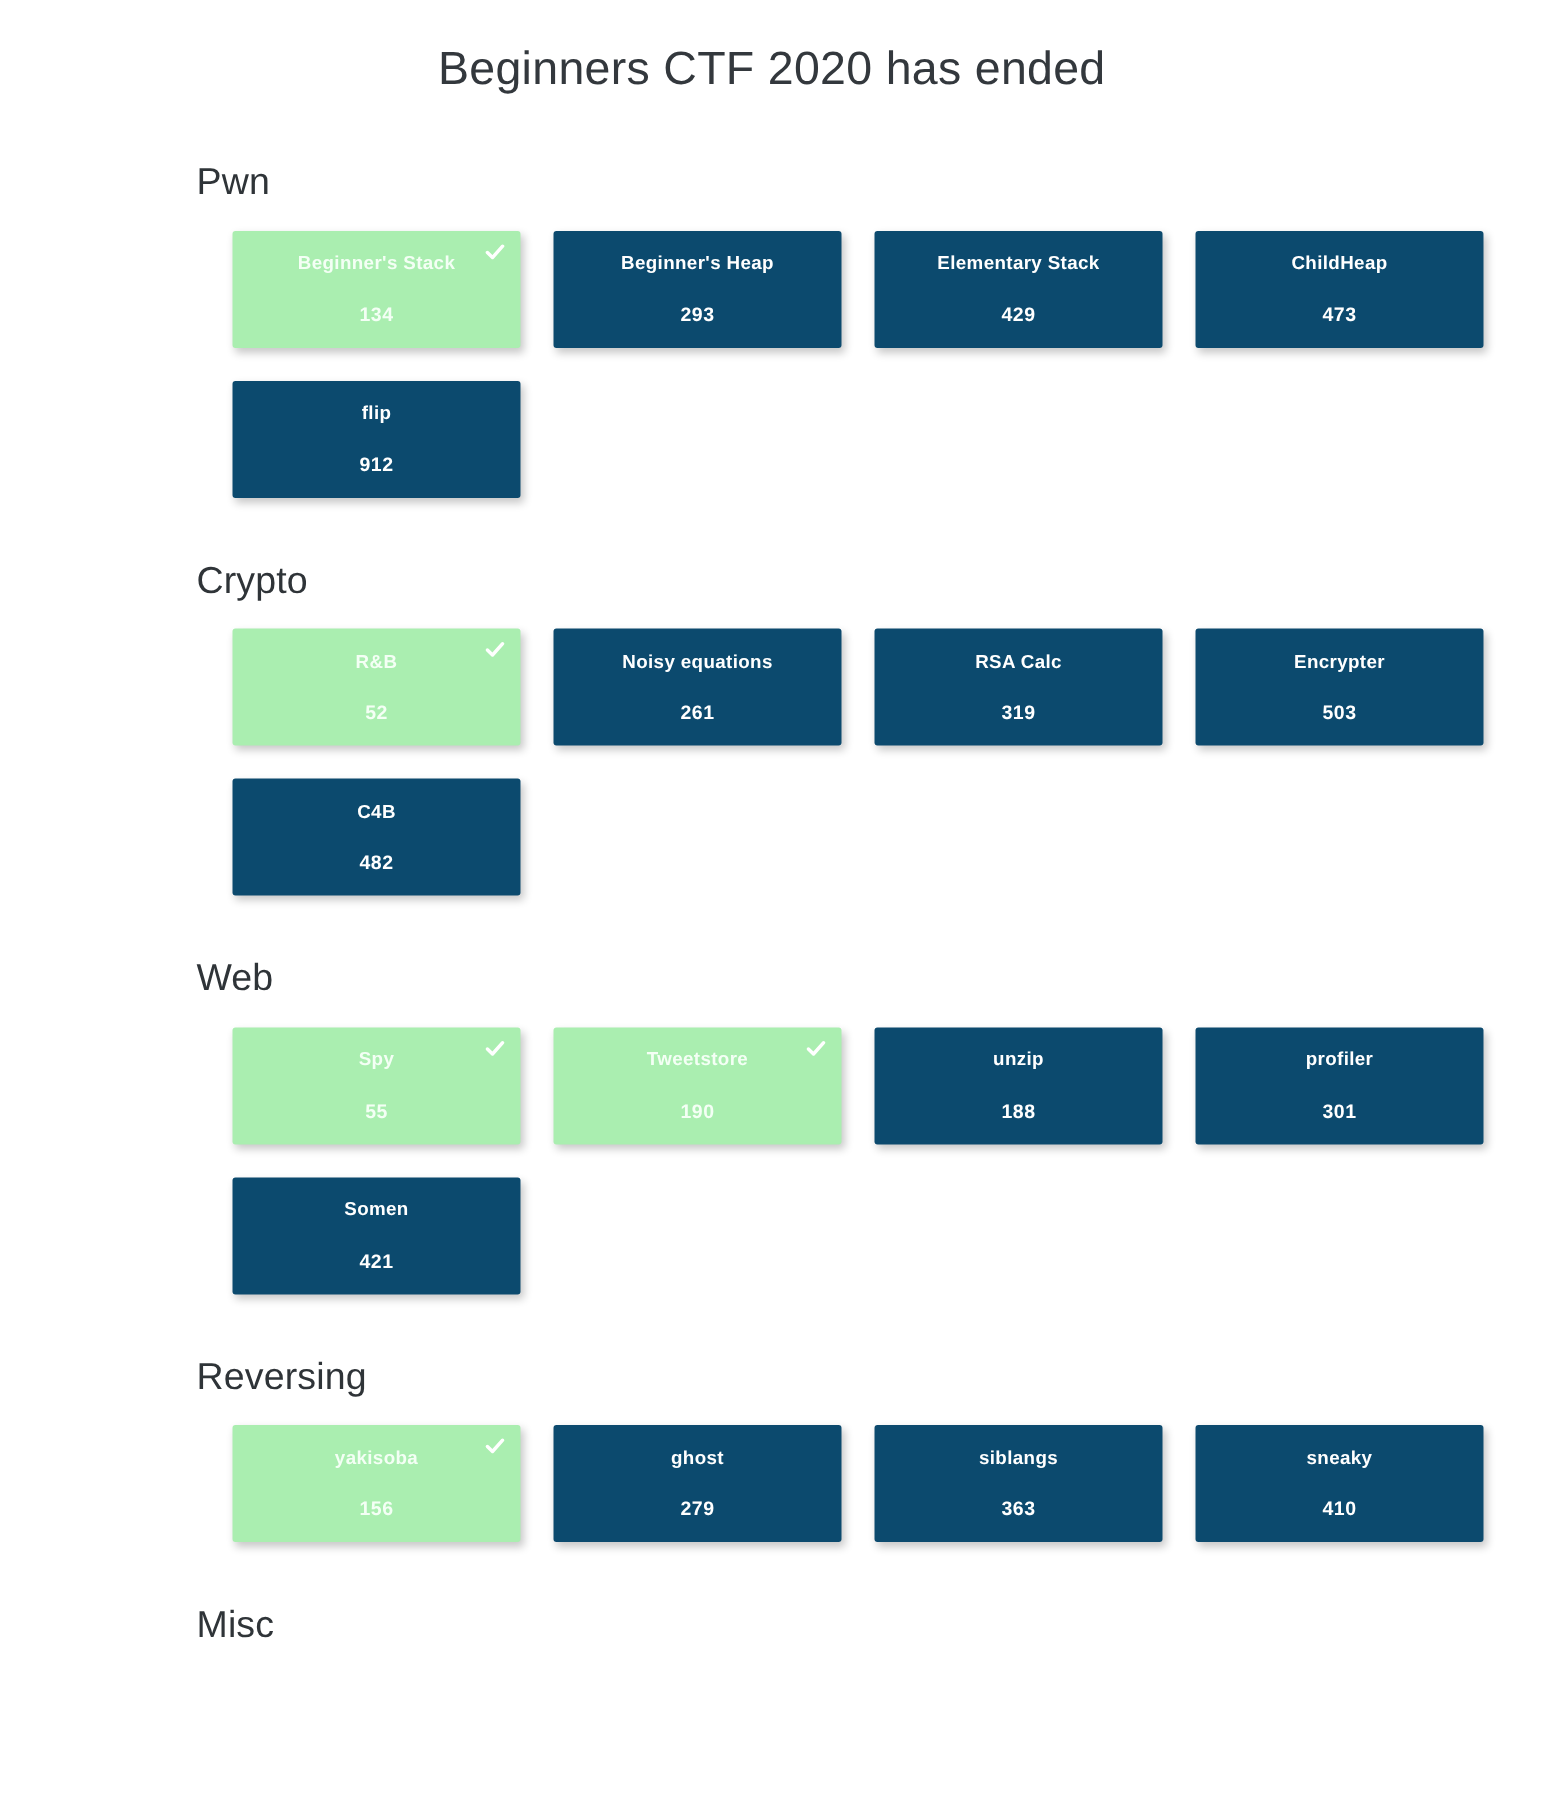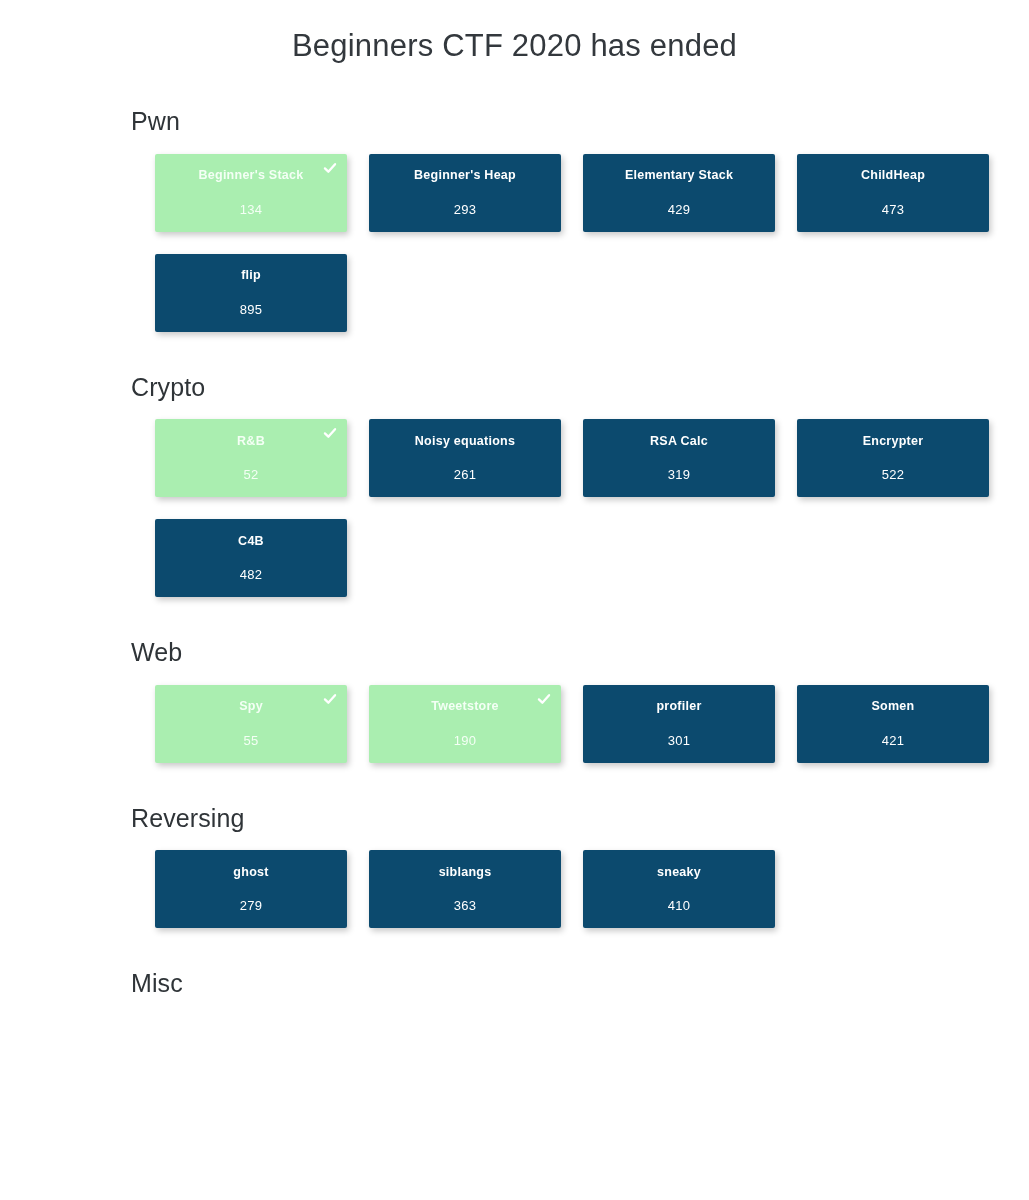--- a/index.html
+++ b/index.html
@@ -79,21 +79,21 @@
     letter-spacing: 0.25px;
     line-height: 1;
     text-align: center;
     padding: 0 10px;
   }
   .card.solved .card-name {
     color: #f4fff5;
   }
   .card-points {
     font-size: 13px;
-    font-weight: normal;
+    font-weight: bold;
     color: #ffffff;
     letter-spacing: 0.3px;
     line-height: 1;
     margin-top: 21px;
   }
   .card.solved .card-points {
     color: #f4fff5;
   }
   .solved-check {
     position: absolute;
@@ -133,21 +133,21 @@
           <div class="card unsolved">
             <div class="card-name">Elementary Stack</div>
             <div class="card-points">429</div>
           </div>
           <div class="card unsolved">
             <div class="card-name">ChildHeap</div>
             <div class="card-points">473</div>
           </div>
           <div class="card unsolved">
             <div class="card-name">flip</div>
-            <div class="card-points">895</div>
+            <div class="card-points">912</div>
           </div>
         </div>
       </div>
       <div class="category">
         <h2 class="category-title">Crypto</h2>
         <div class="cards">
           <div class="card solved">
             <div class="card-name">R&amp;B</div>
             <div class="card-points">52</div>
             <span class="solved-check">
@@ -159,21 +159,21 @@
           <div class="card unsolved">
             <div class="card-name">Noisy equations</div>
             <div class="card-points">261</div>
           </div>
           <div class="card unsolved">
             <div class="card-name">RSA Calc</div>
             <div class="card-points">319</div>
           </div>
           <div class="card unsolved">
             <div class="card-name">Encrypter</div>
-            <div class="card-points">522</div>
+            <div class="card-points">503</div>
           </div>
           <div class="card unsolved">
             <div class="card-name">C4B</div>
             <div class="card-points">482</div>
           </div>
         </div>
       </div>
       <div class="category">
         <h2 class="category-title">Web</h2>
         <div class="cards">
@@ -189,32 +189,45 @@
           <div class="card solved">
             <div class="card-name">Tweetstore</div>
             <div class="card-points">190</div>
             <span class="solved-check">
               <svg viewBox="0 0 16 16" width="14" height="14" aria-hidden="true">
                 <path d="M2.2 8.4 L6.1 12.2 L13.8 3.6" fill="none" stroke="currentColor" stroke-width="2.6" stroke-linecap="round" stroke-linejoin="round"></path>
               </svg>
             </span>
           </div>
           <div class="card unsolved">
+            <div class="card-name">unzip</div>
+            <div class="card-points">188</div>
+          </div>
+          <div class="card unsolved">
             <div class="card-name">profiler</div>
             <div class="card-points">301</div>
           </div>
           <div class="card unsolved">
             <div class="card-name">Somen</div>
             <div class="card-points">421</div>
           </div>
         </div>
       </div>
       <div class="category">
         <h2 class="category-title">Reversing</h2>
         <div class="cards">
+          <div class="card solved">
+            <div class="card-name">yakisoba</div>
+            <div class="card-points">156</div>
+            <span class="solved-check">
+              <svg viewBox="0 0 16 16" width="14" height="14" aria-hidden="true">
+                <path d="M2.2 8.4 L6.1 12.2 L13.8 3.6" fill="none" stroke="currentColor" stroke-width="2.6" stroke-linecap="round" stroke-linejoin="round"></path>
+              </svg>
+            </span>
+          </div>
           <div class="card unsolved">
             <div class="card-name">ghost</div>
             <div class="card-points">279</div>
           </div>
           <div class="card unsolved">
             <div class="card-name">siblangs</div>
             <div class="card-points">363</div>
           </div>
           <div class="card unsolved">
             <div class="card-name">sneaky</div>

